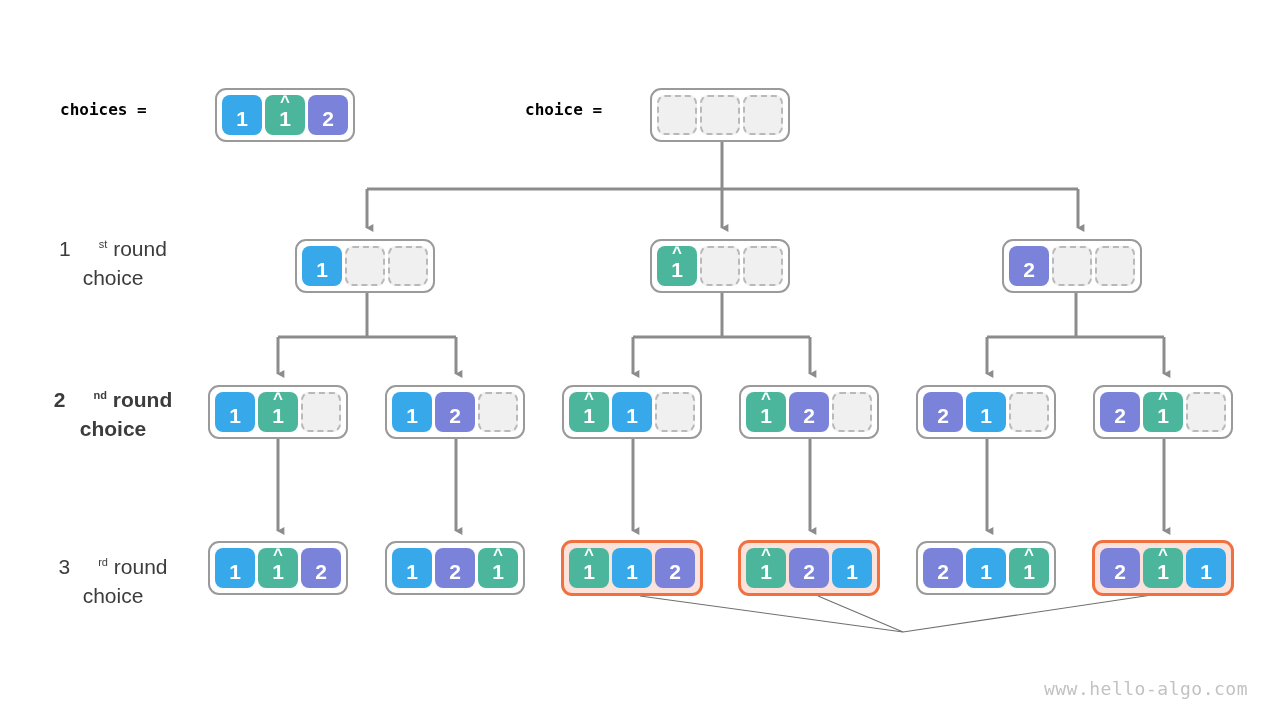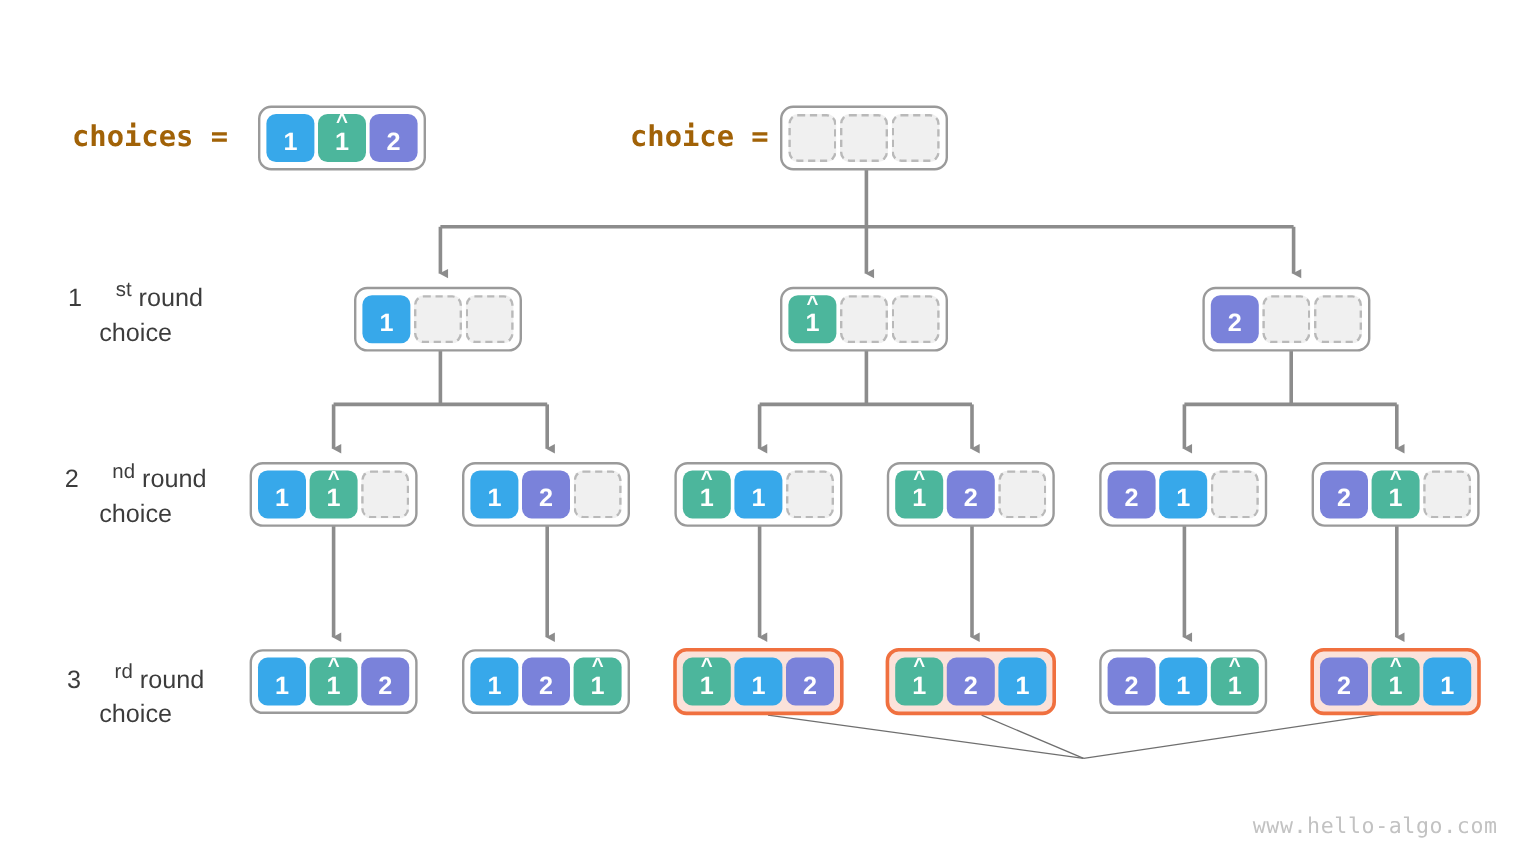--- a/index.html
+++ b/index.html
@@ -7,31 +7,31 @@
     width:1280px;height:720px;background:#ffffff;position:relative;overflow:hidden;
     font-family:"Liberation Sans","DejaVu Sans",sans-serif;color:#2b2b2b;
   }
   #canvas{position:absolute;left:0;top:0;width:1280px;height:720px;}
   #wires{position:absolute;left:0;top:0;width:1280px;height:720px;pointer-events:none;}
 
   
   .mono-label{
     position:absolute;
     font-family:"DejaVu Sans Mono","Liberation Mono",monospace;
-    font-size:24px;font-weight:700;color:#a16207;white-space:nowrap;
+    font-size:16px;font-weight:700;color:#000000;white-space:nowrap;
   }
   #choices-label{left:60px;top:100px;}
   #state-label{left:525px;top:100px;}
 
   
   .round-label{
     position:absolute;width:170px;text-align:center;
     font-size:21px;line-height:29px;color:#3c3c3c;
   }
-  .round-label sup{font-size:17px;vertical-align:super;line-height:0;margin-left:28px;}
+  .round-label sup{font-size:11px;vertical-align:super;line-height:0;margin-left:28px;}
 
   
   .array{
     position:absolute;display:flex;align-items:center;gap:3px;
     padding:5px;border:2.5px solid #9a9a9a;border-radius:11px;
     background:#ffffff;box-sizing:border-box;
   }
   .array.highlight{border-color:#f0703f;background:#fbe2da;border-width:3px;}
   .cell{
     width:40px;height:40px;border-radius:8px;
@@ -135,21 +135,21 @@
     <div class="cell c-empty"></div>
     <div class="cell c-empty"></div>
   </div>
 
   <div class="round-label" style="left:28px;top:234px;">
     <span>1</span><sup>st</sup>
     <span>round</span><br>
     <span>choice</span>
   </div>
 
-  <div class="round-label" style="left:28px;top:385px;">
+  <div class="round-label" style="left:28px;top:385px;font-weight:bold;">
     <span>2</span><sup>nd</sup>
     <span>round</span><br>
     <span>choice</span>
   </div>
 
   <div class="round-label" style="left:28px;top:552px;">
     <span>3</span><sup>rd</sup>
     <span>round</span><br>
     <span>choice</span>
   </div>

